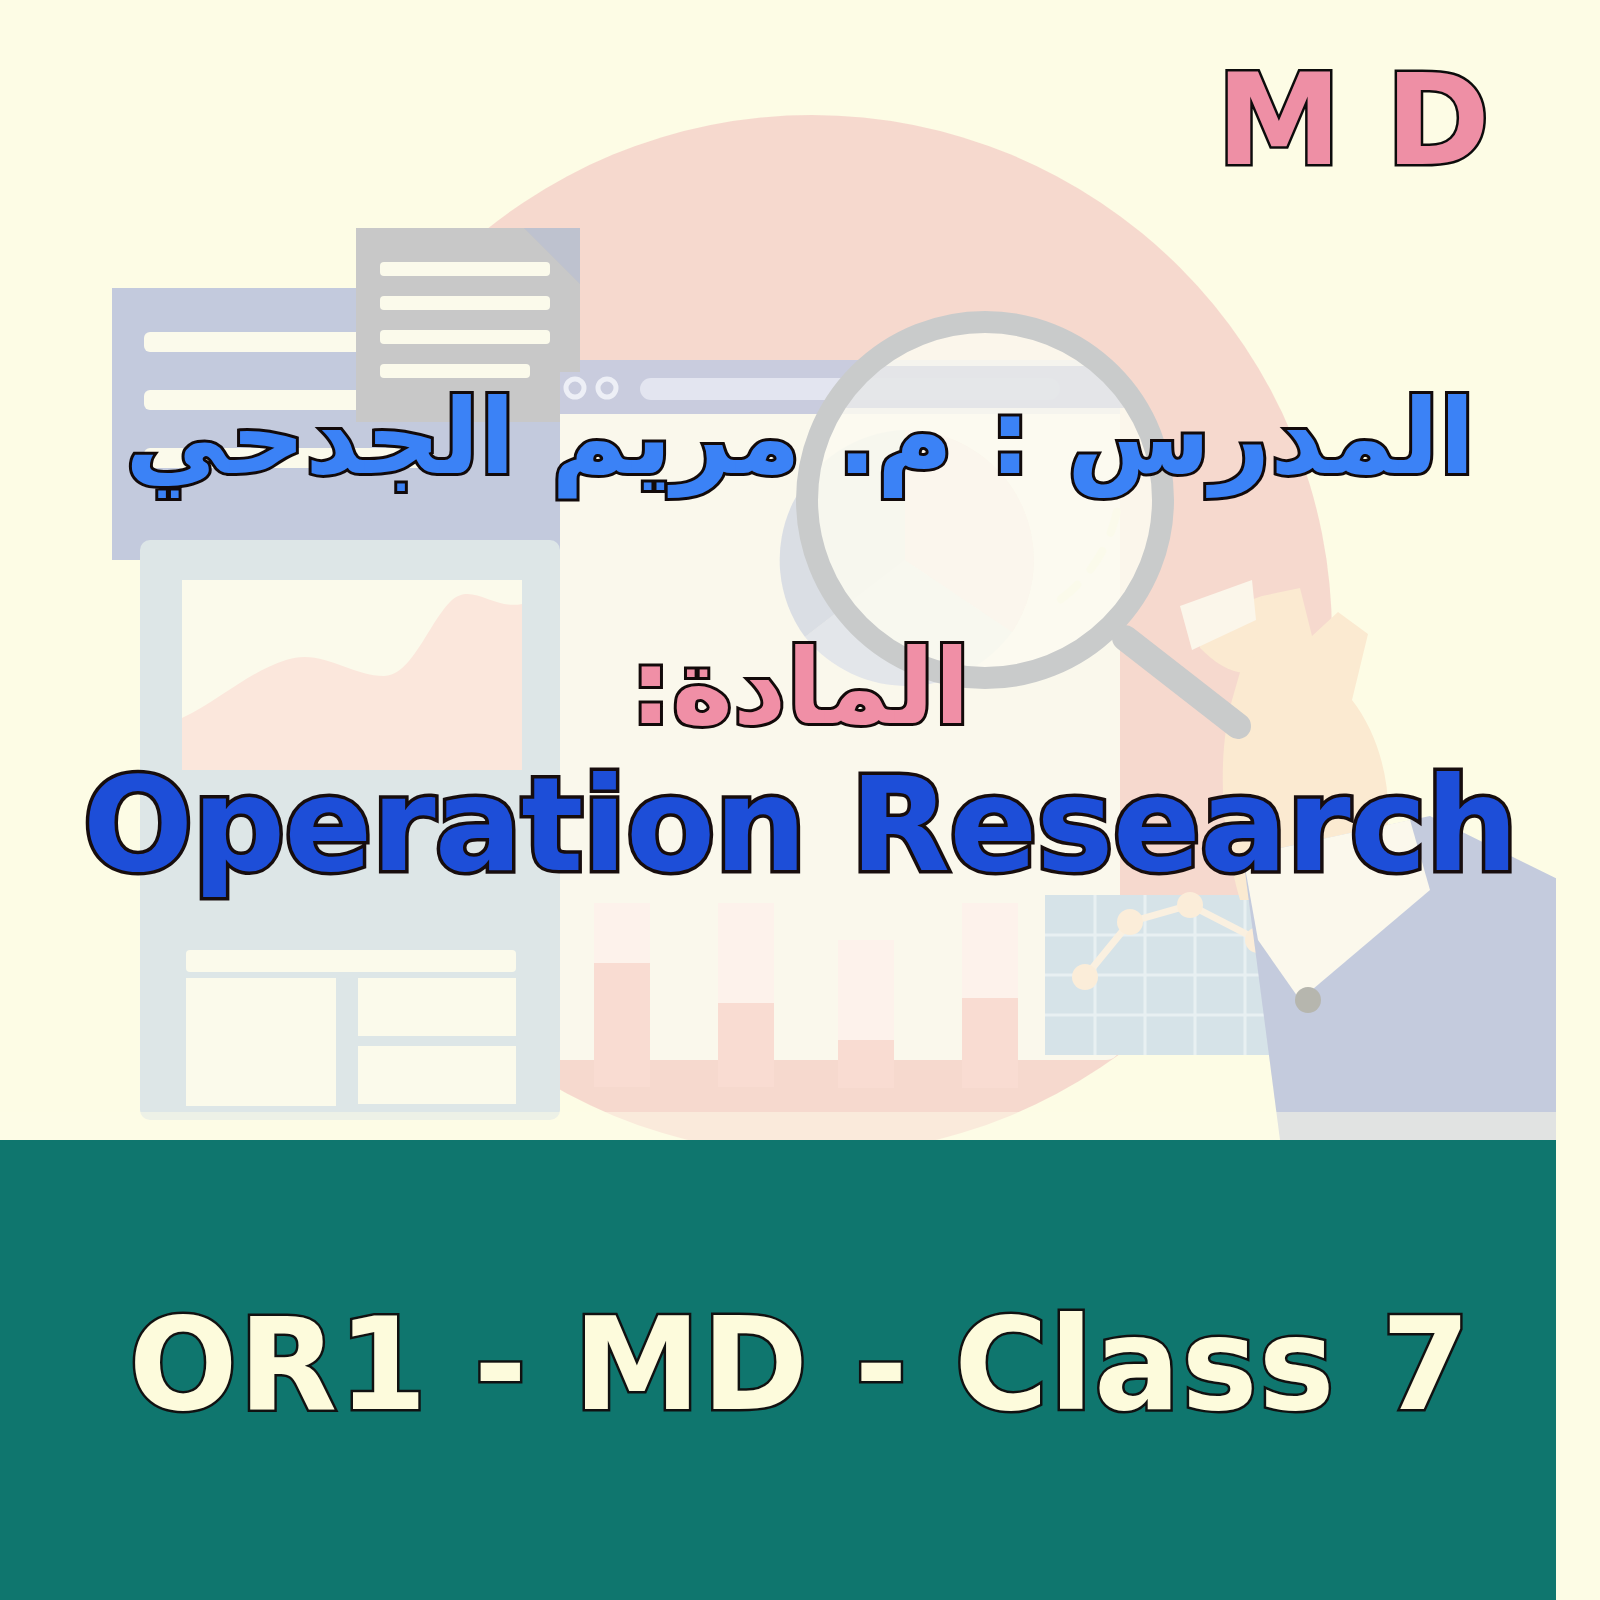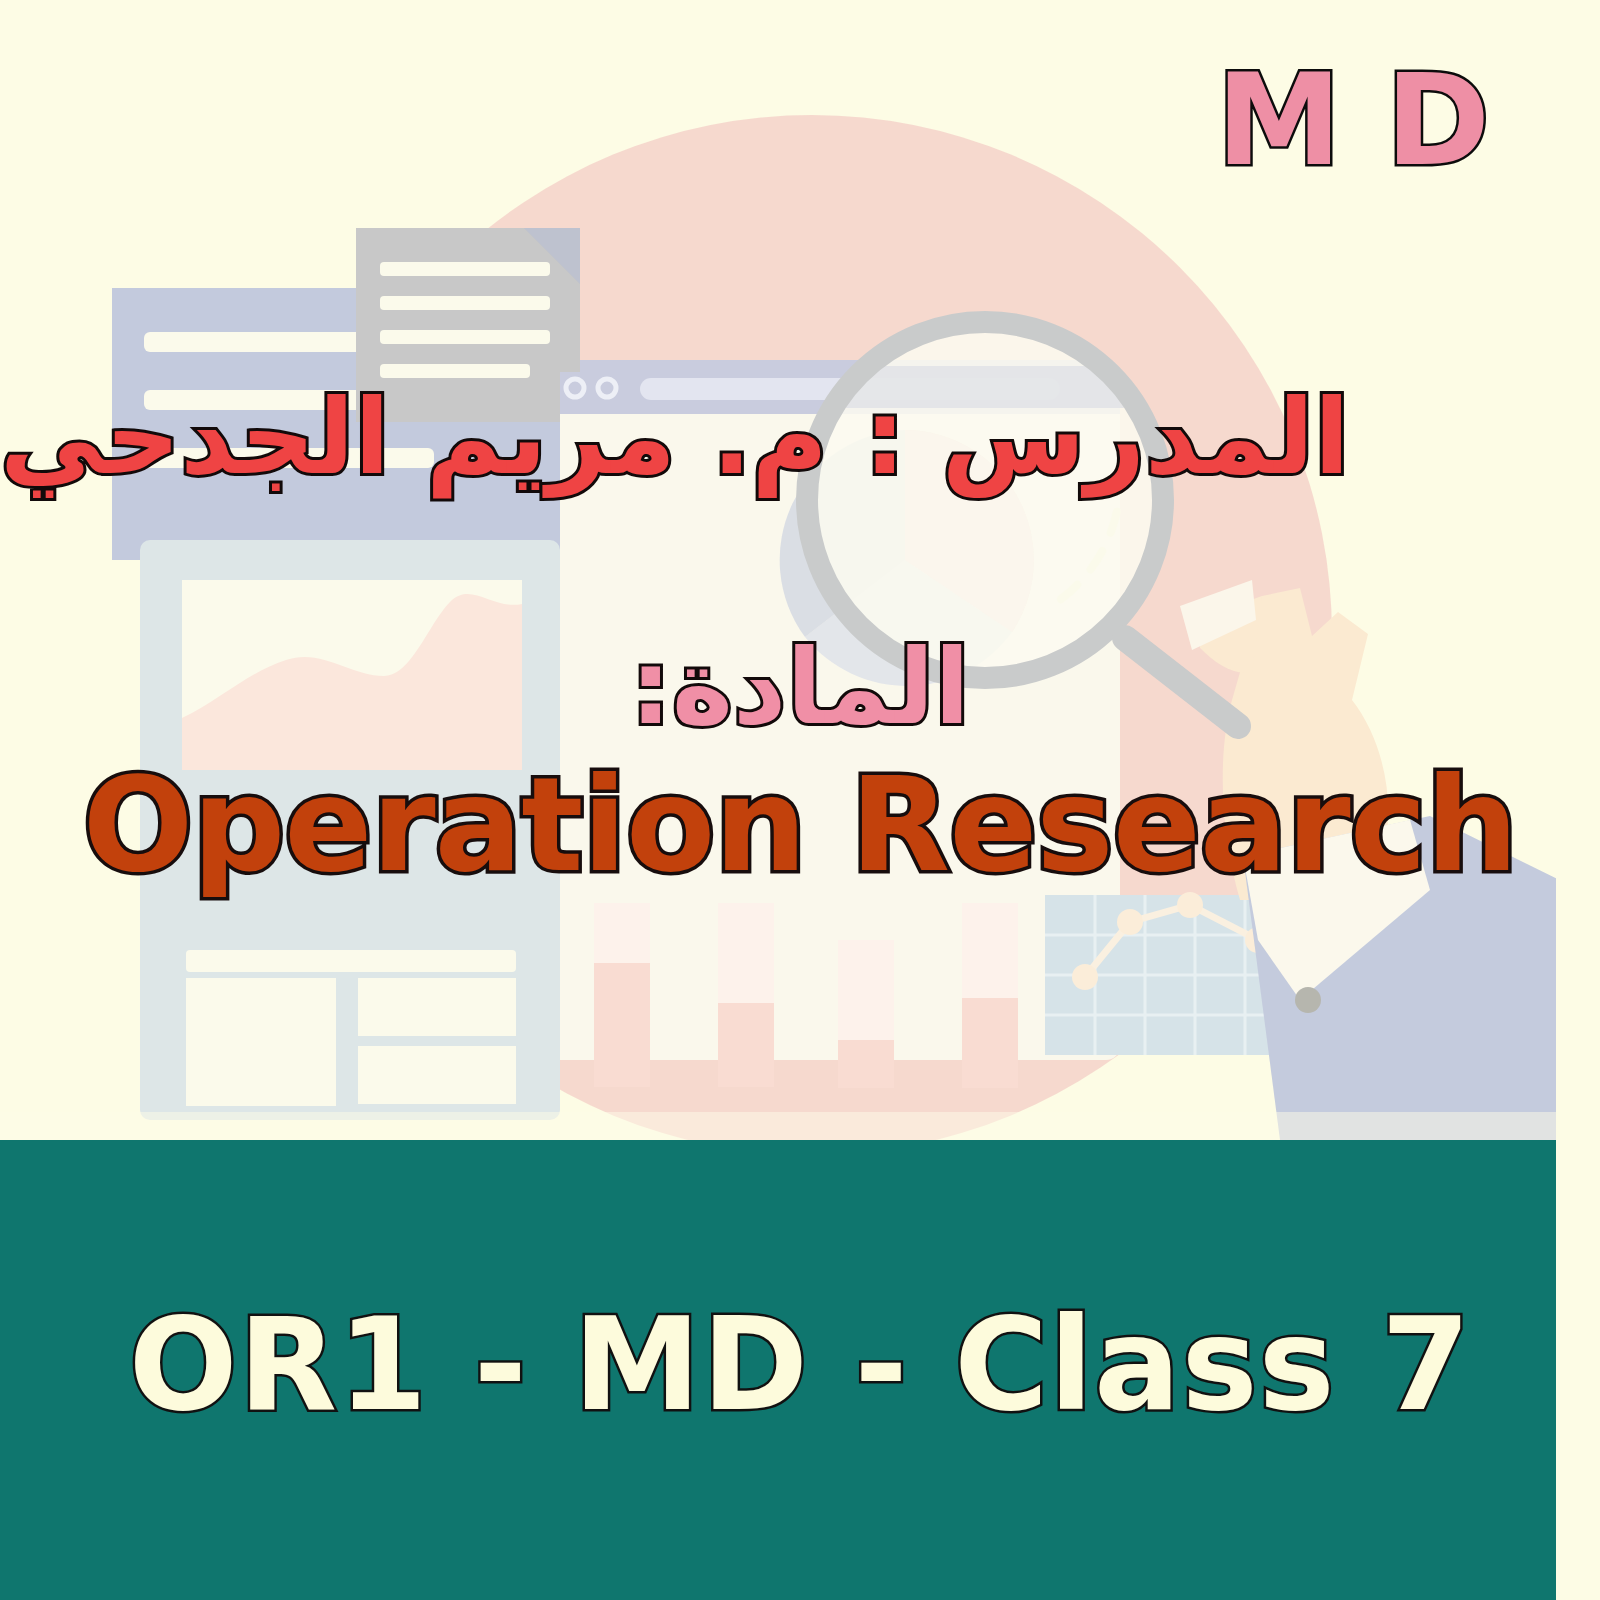--- a/index.html
+++ b/index.html
@@ -43,25 +43,25 @@
     font-family:"DejaVu Sans","Liberation Sans",sans-serif;
     font-weight:700;font-size:126px;line-height:1;
     color:#EE8FA5;
     -webkit-text-stroke:5px #0c0c0c;
     paint-order:stroke fill;
     white-space:nowrap;
   }
 
   .line-teacher{
     position:absolute;left:0;right:0;top:378px;
-    text-align:left;
+    text-align:center;
     direction:rtl;
     font-family:"DejaVu Sans","Liberation Sans",sans-serif;
     font-weight:700;font-size:104px;line-height:1.15;
-    color:#ef4444;
+    color:#3b82f6;
     -webkit-text-stroke:6px #120a0a;
     paint-order:stroke fill;
     white-space:nowrap;
   }
 
   .line-subject-label{
     position:absolute;left:0;right:0;top:630px;
     text-align:center;
     direction:rtl;
     font-family:"DejaVu Sans","Liberation Sans",sans-serif;
@@ -71,21 +71,21 @@
     paint-order:stroke fill;
     white-space:nowrap;
   }
 
   .line-subject{
     position:absolute;left:0;right:0;top:760px;
     text-align:center;
     font-family:"DejaVu Sans","Liberation Sans",sans-serif;
     font-weight:700;font-size:130px;line-height:1;
     letter-spacing:-1px;
-    color:#c2410c;
+    color:#1d4ed8;
     -webkit-text-stroke:7px #170d0d;
     paint-order:stroke fill;
     white-space:nowrap;
   }
 </style>
 </head>
 <body>
 
 <div id="stage">
 

